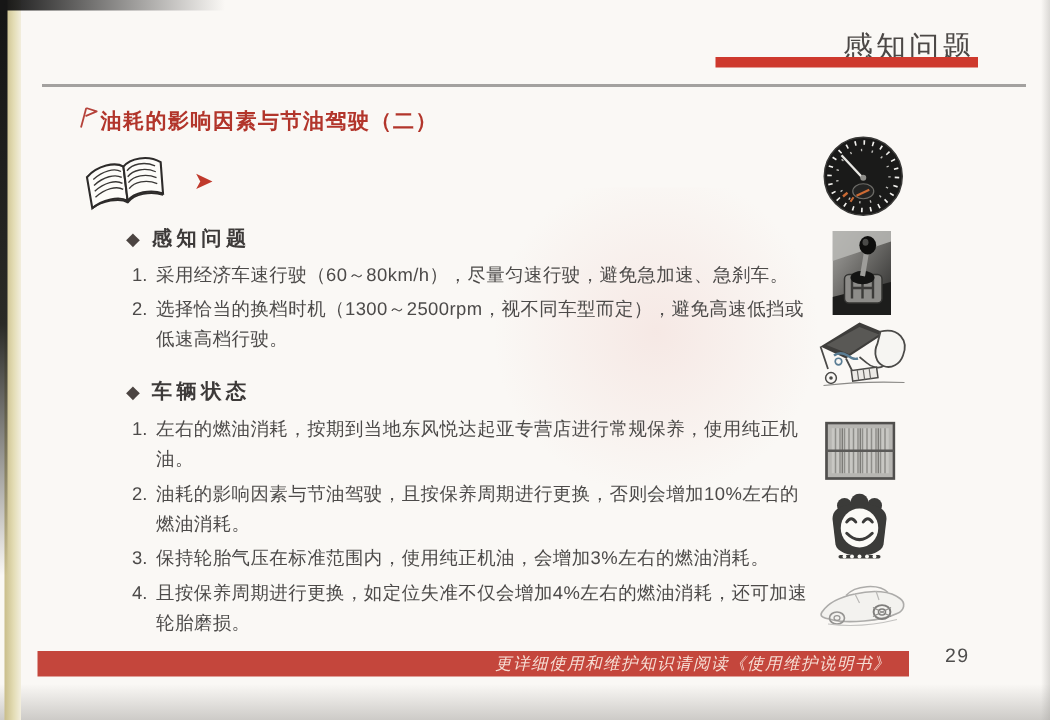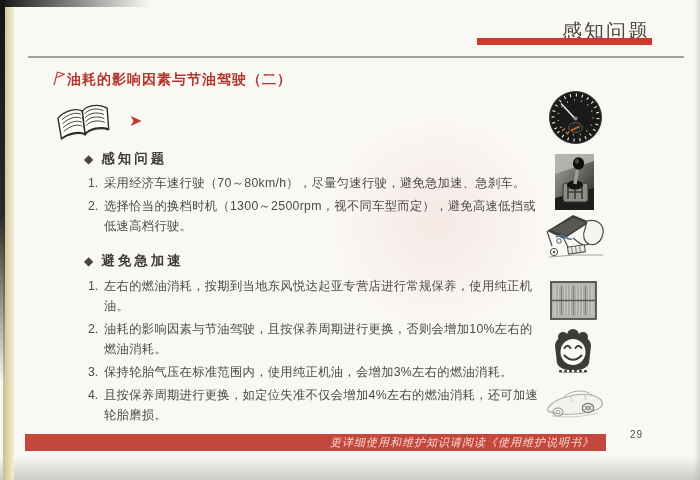--- a/index.html
+++ b/index.html
@@ -94,21 +94,21 @@
     position: absolute; left: 25px; top: 434px; width: 581px; height: 17px;
     background: #c4463c; display: flex; align-items: center; justify-content: flex-end;
     padding-right: 12px;
   }
   .footer-bar .notice {
     font-family: "Liberation Serif", serif; font-style: italic;
     font-size: 11px; color: #f6ddd4; letter-spacing: 1px;
   }
   .page-number {
     position: absolute; left: 630px; top: 429px;
-    font-size: 10px; color: #4f4e4d; letter-spacing: 1px;
+    font-size: 13px; color: #4f4e4d; letter-spacing: 1px;
   }
 </style>
 </head>
 <body>
 
 <div class="scan">
 
   <div class="watermark"></div>
 
   <span class="section-label">感知问题</span>
@@ -138,31 +138,31 @@
   </div>
   <span class="q-arrow">➤</span>
 
   <div class="sec-heading" id="sec0-heading">
     <span class="bullet">◆</span>
     <span class="htext">感知问题</span>
   </div>
   <div class="item-list" id="sec0-list">
     <div class="list-item">
       <span class="num">1.</span>
-      <span class="txt">采用经济车速行驶（70～80km/h），尽量匀速行驶，避免急加速、急刹车。</span>
+      <span class="txt">采用经济车速行驶（60～80km/h），尽量匀速行驶，避免急加速、急刹车。</span>
     </div>
     <div class="list-item">
       <span class="num">2.</span>
       <span class="txt">选择恰当的换档时机（1300～2500rpm，视不同车型而定），避免高速低挡或低速高档行驶。</span>
     </div>
   </div>
 
   <div class="sec-heading" id="sec1-heading">
     <span class="bullet">◆</span>
-    <span class="htext">避免急加速</span>
+    <span class="htext">车辆状态</span>
   </div>
   <div class="item-list" id="sec1-list">
     <div class="list-item">
       <span class="num">1.</span>
       <span class="txt">左右的燃油消耗，按期到当地东风悦达起亚专营店进行常规保养，使用纯正机油。</span>
     </div>
     <div class="list-item">
       <span class="num">2.</span>
       <span class="txt">油耗的影响因素与节油驾驶，且按保养周期进行更换，否则会增加10%左右的燃油消耗。</span>
     </div>

